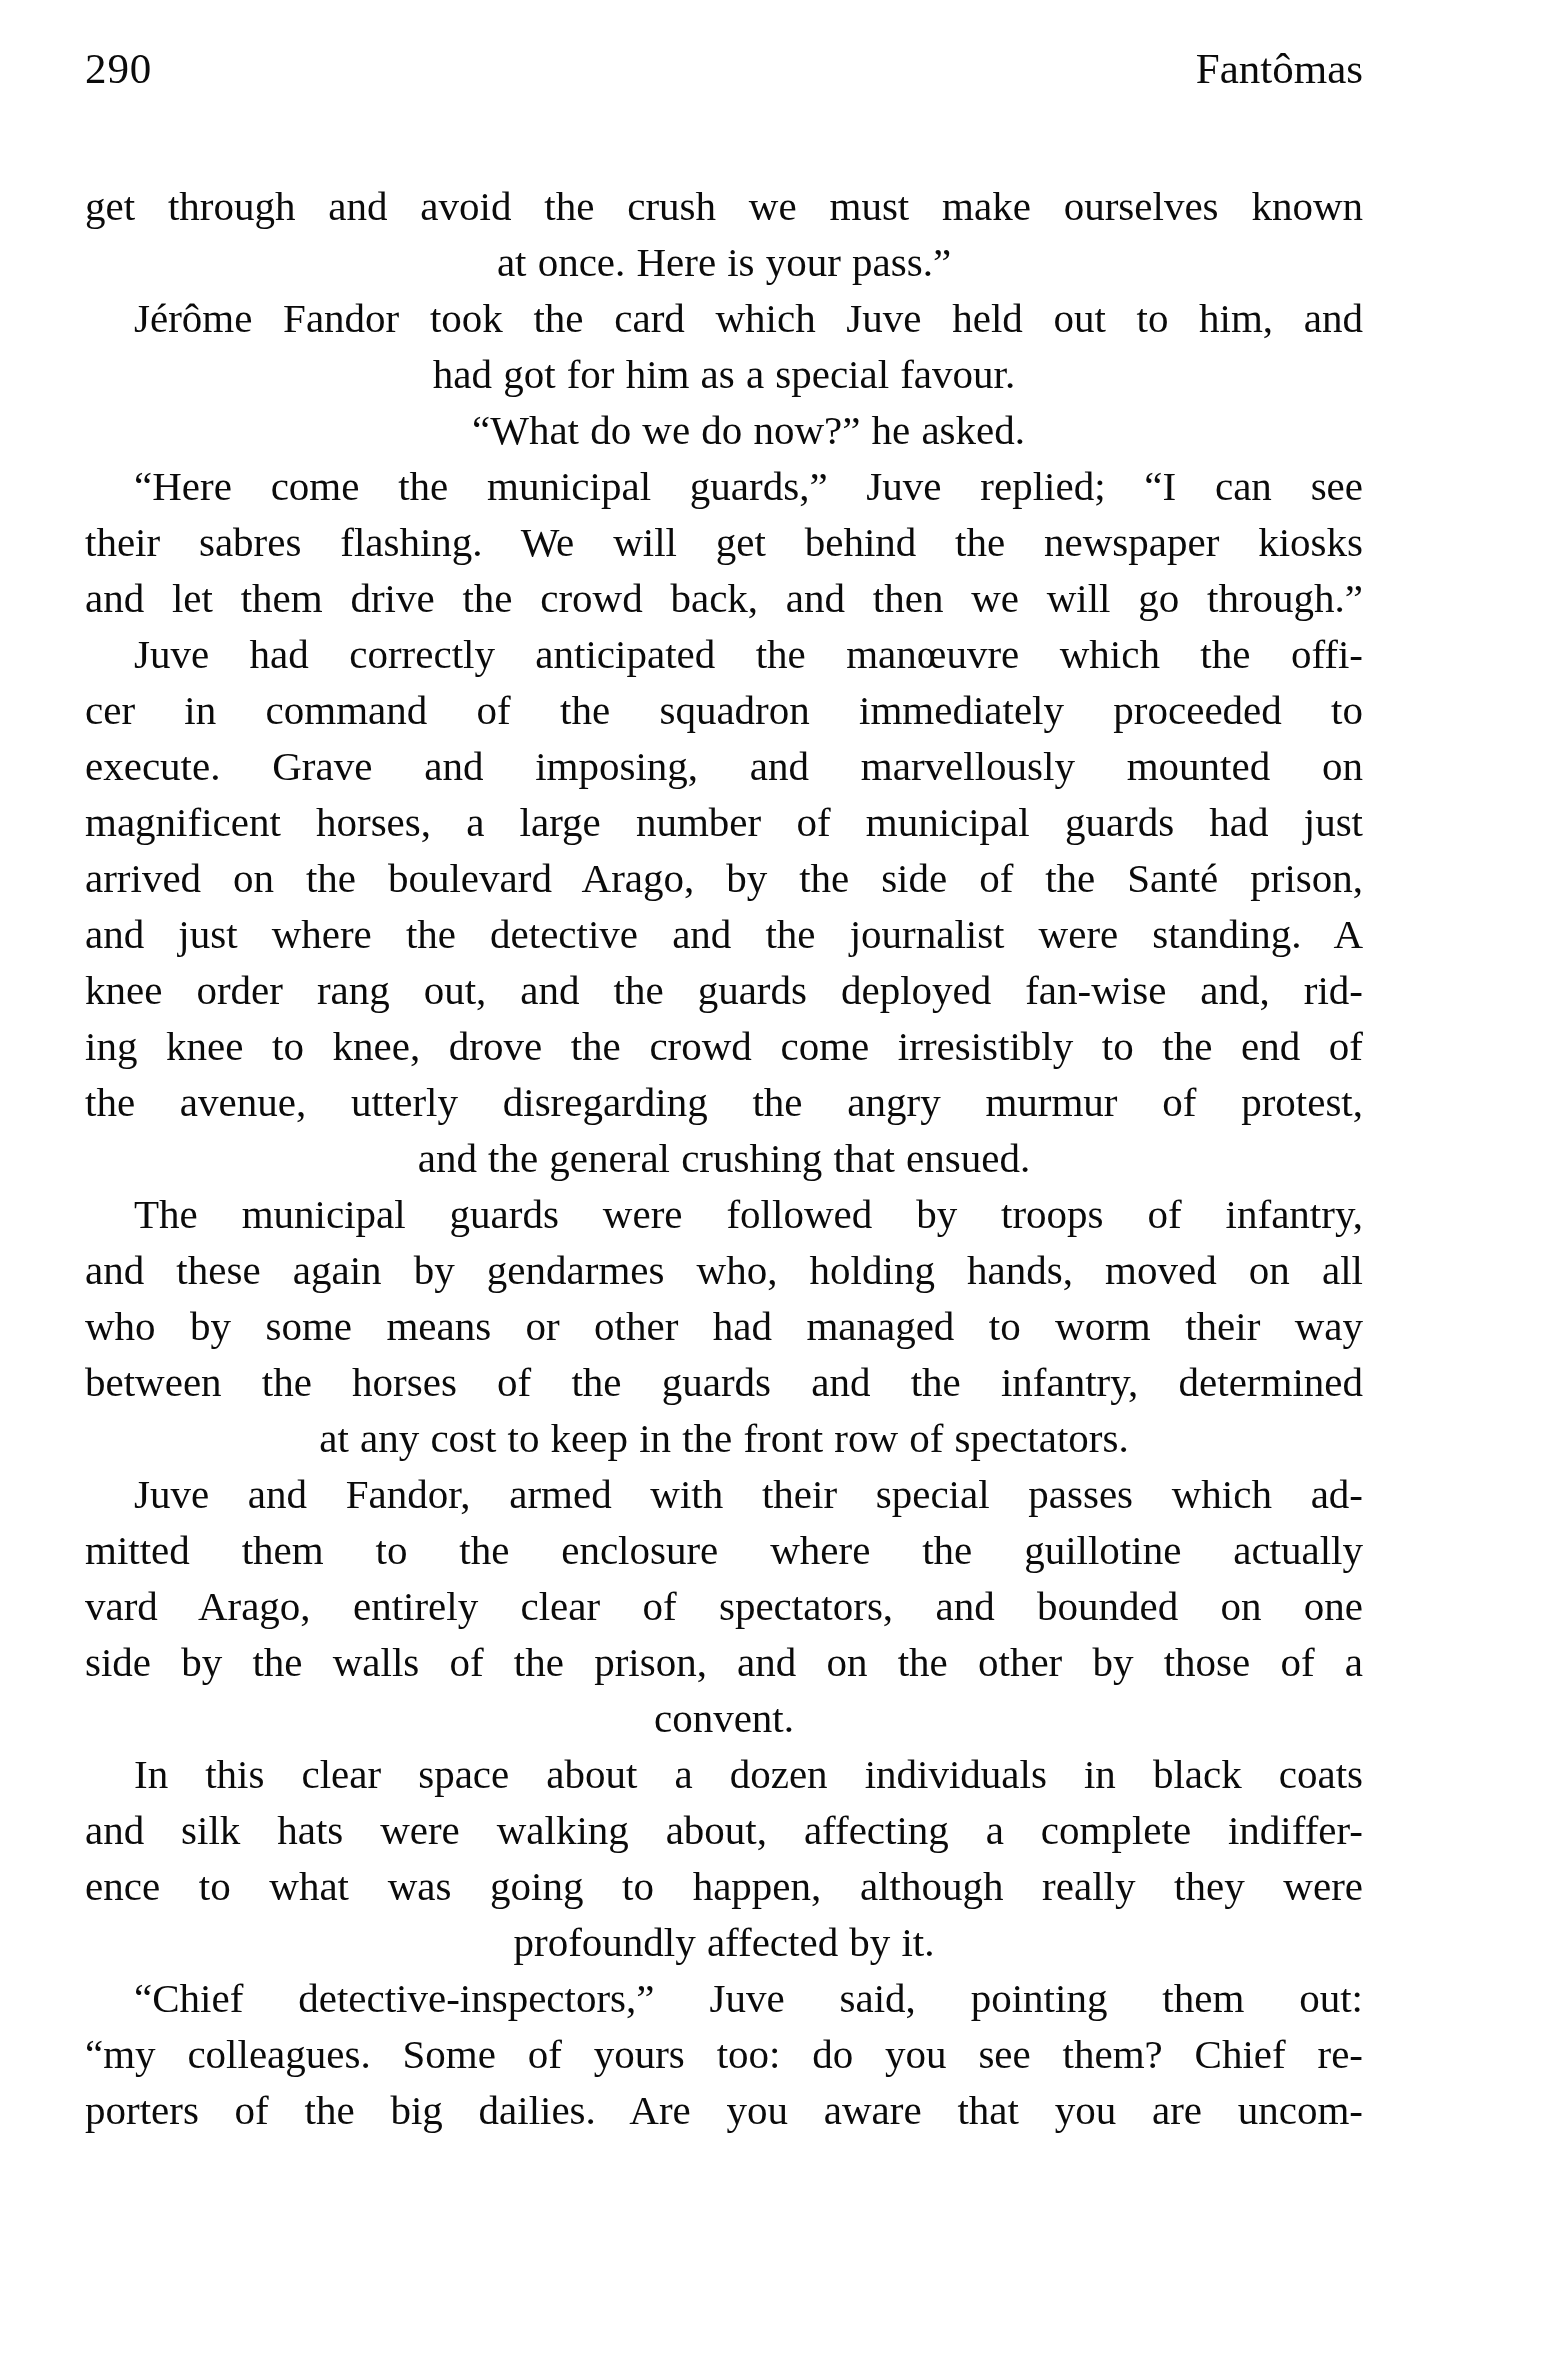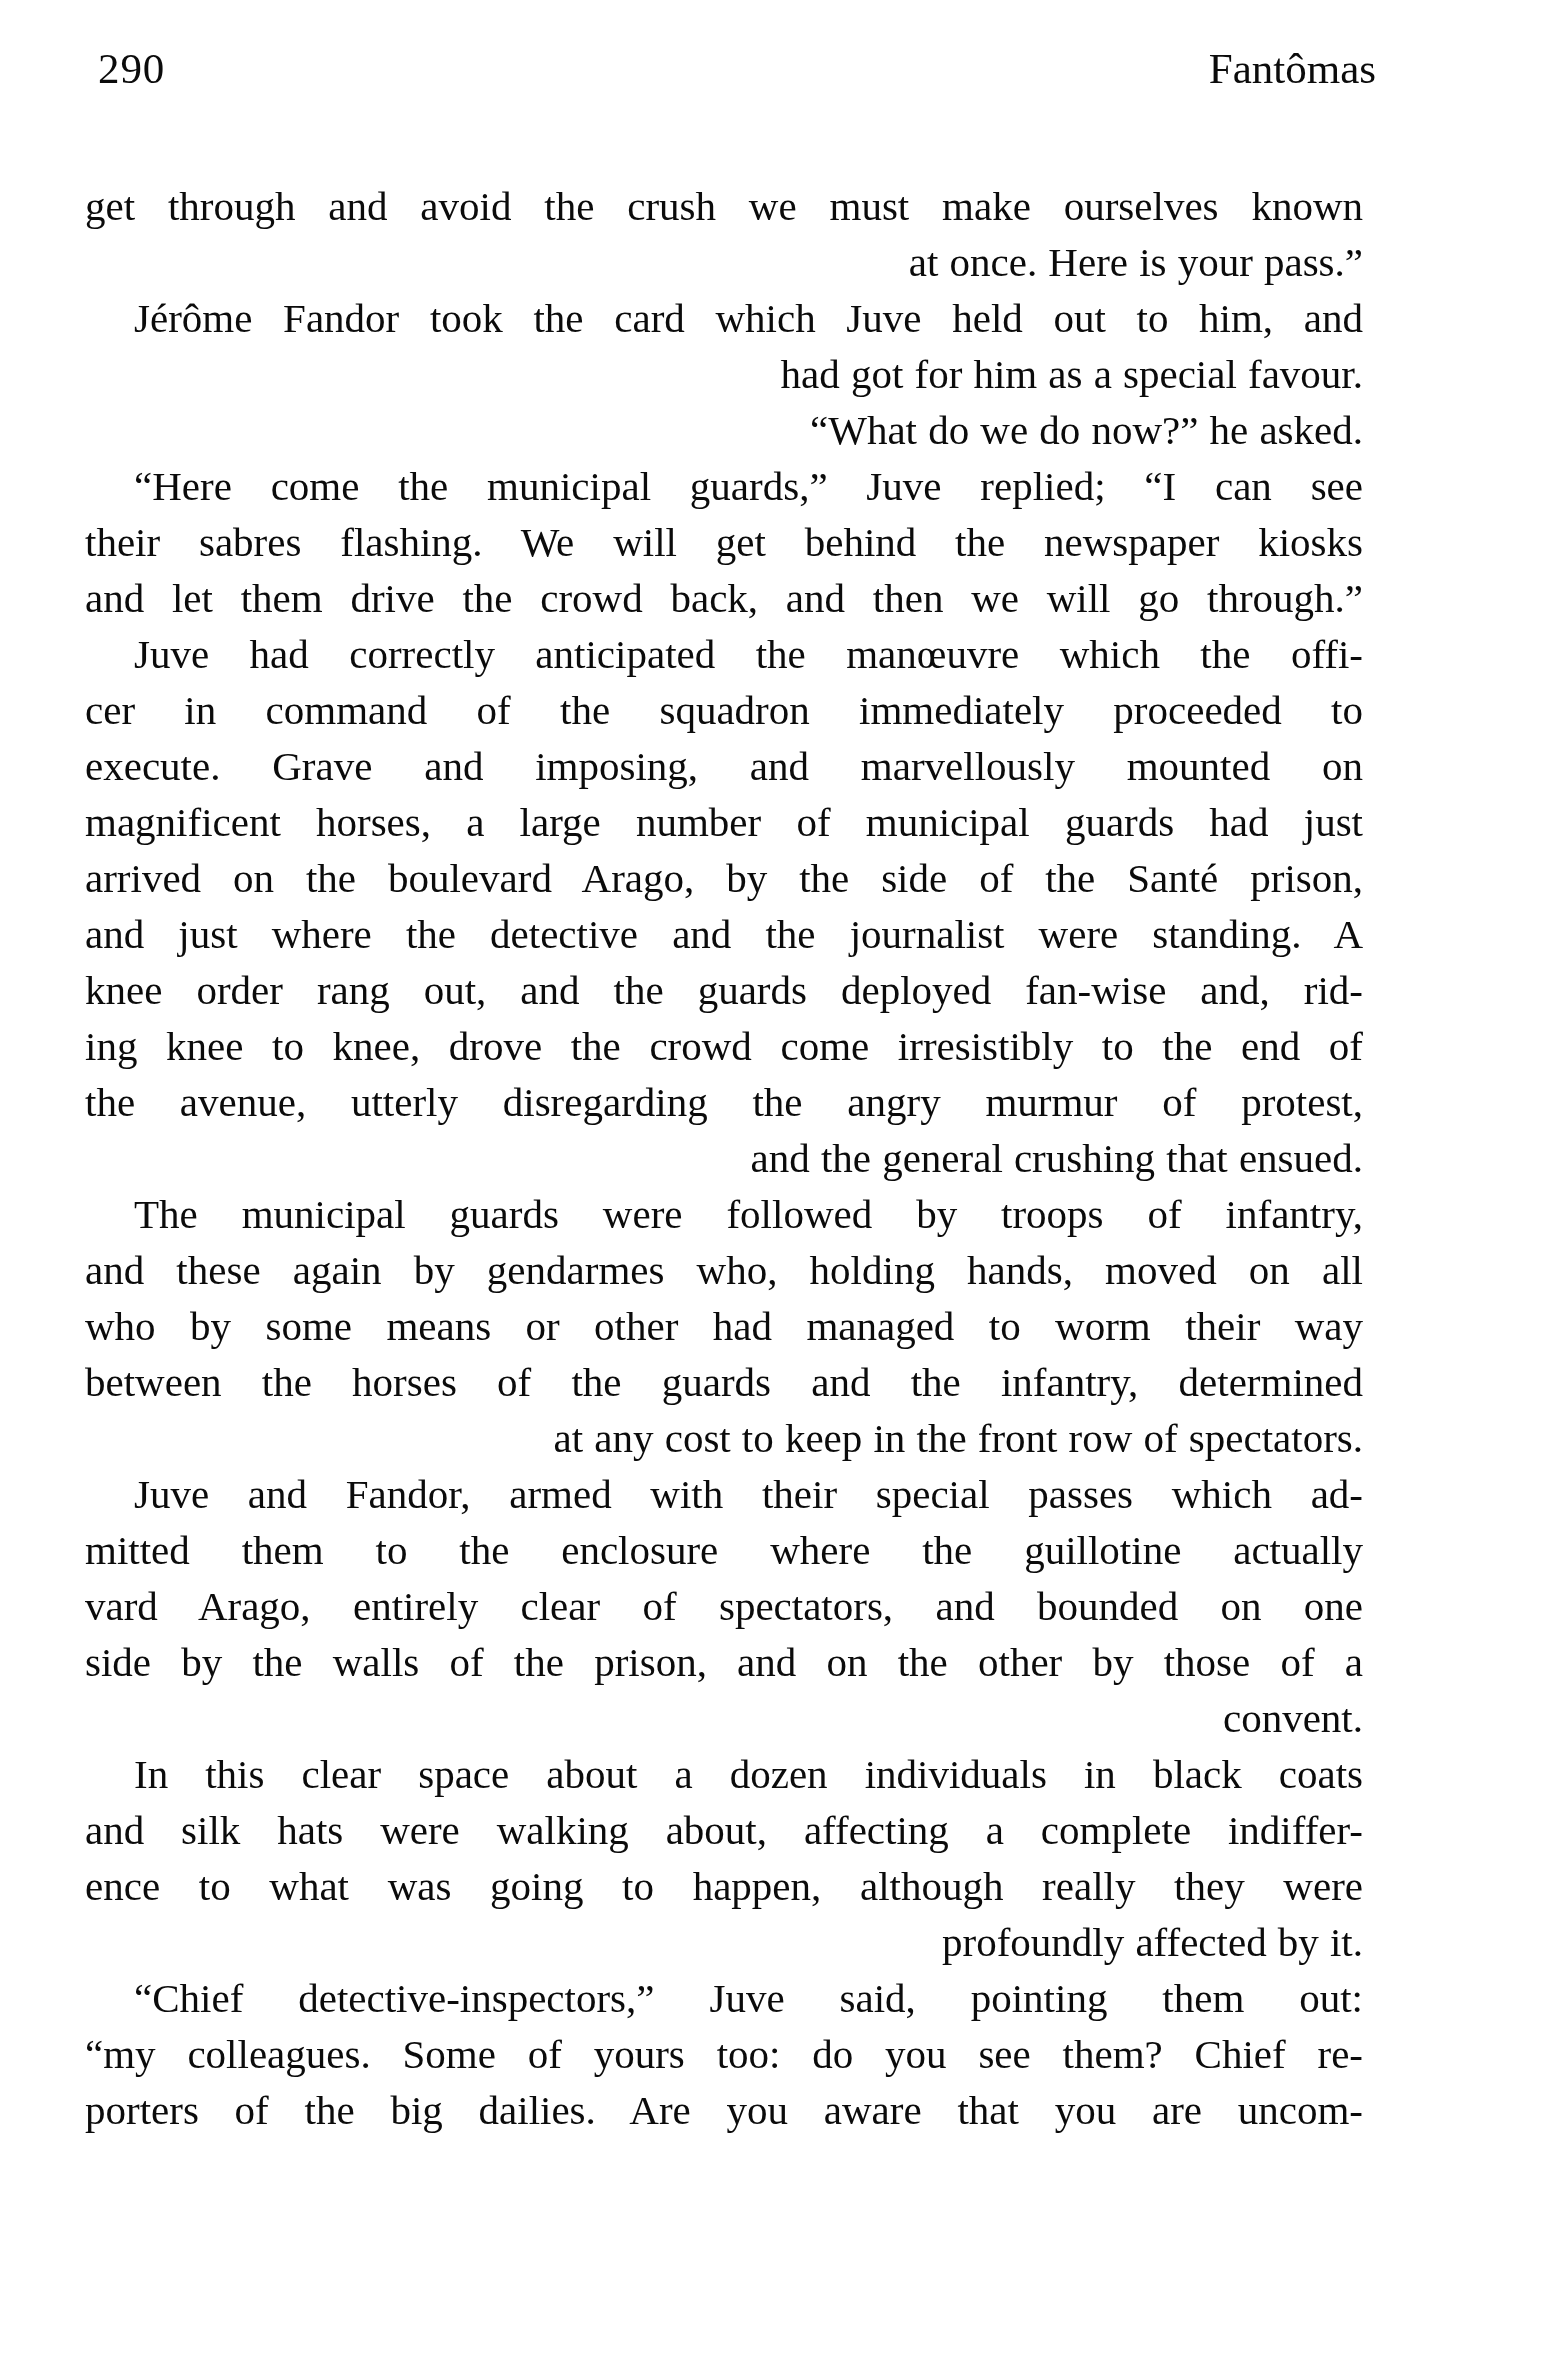--- a/index.html
+++ b/index.html
@@ -15,21 +15,21 @@
   }
   .page{
     position:relative;
     width:1551px;height:2377px;
     background:var(--paper);
     overflow:hidden;
   }
   
   .running-head{
     position:absolute;
-    left:98px;top:41px;
+    left:85px;top:41px;
     width:1278px;height:56px;
     font-size:43px;line-height:56px;
   }
   .page-number{
     position:absolute;left:0;top:0;
     letter-spacing:0.9px;
   }
   .running-title{
     display:block;
     text-align:right;
@@ -38,21 +38,21 @@
   .text-block{
     position:absolute;
     left:85px;top:170px;
     width:1278px;
     margin-top:8px;
   }
   .line{
     font-size:41px;
     line-height:56px;
     white-space:normal;
-    text-align:right;
+    text-align:center;
     word-spacing:0.9px;
   }
   .line.j{
     text-align:justify;
     text-align-last:justify;
   }
   .line.i{
     text-indent:49px;
   }
 </style>

